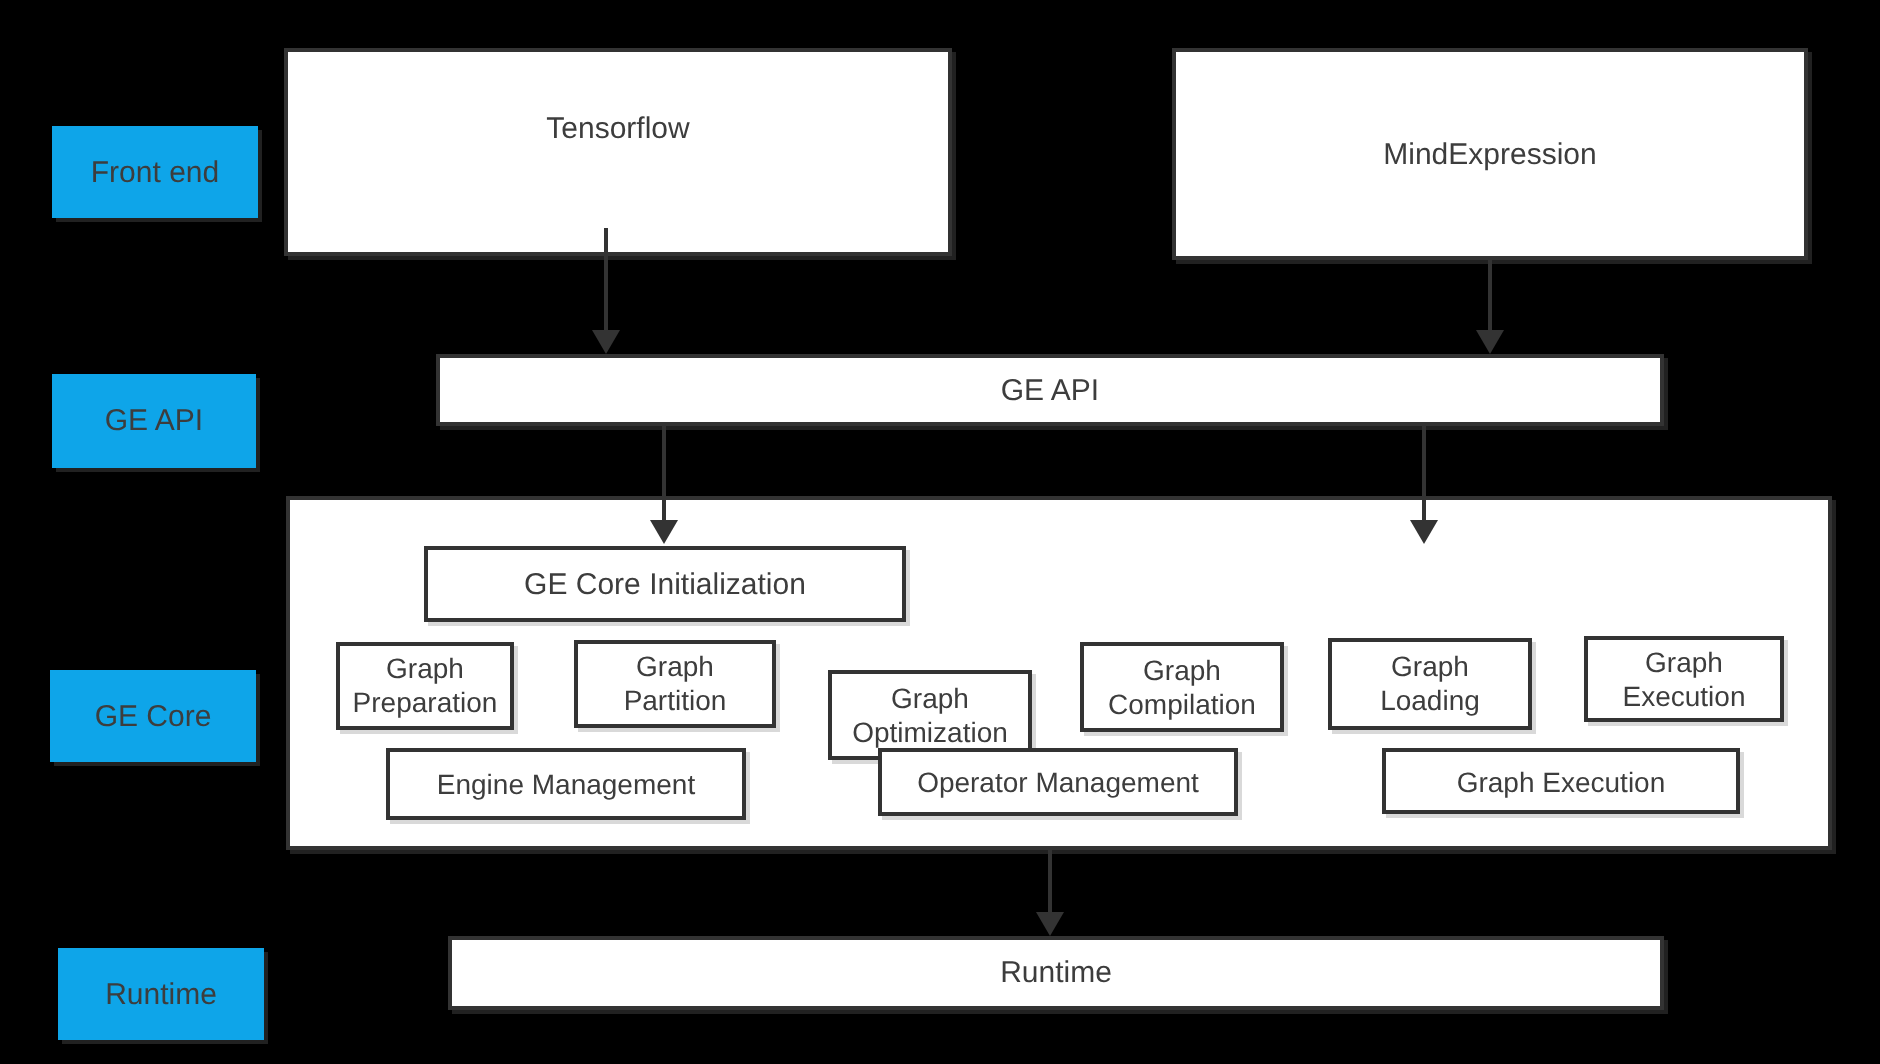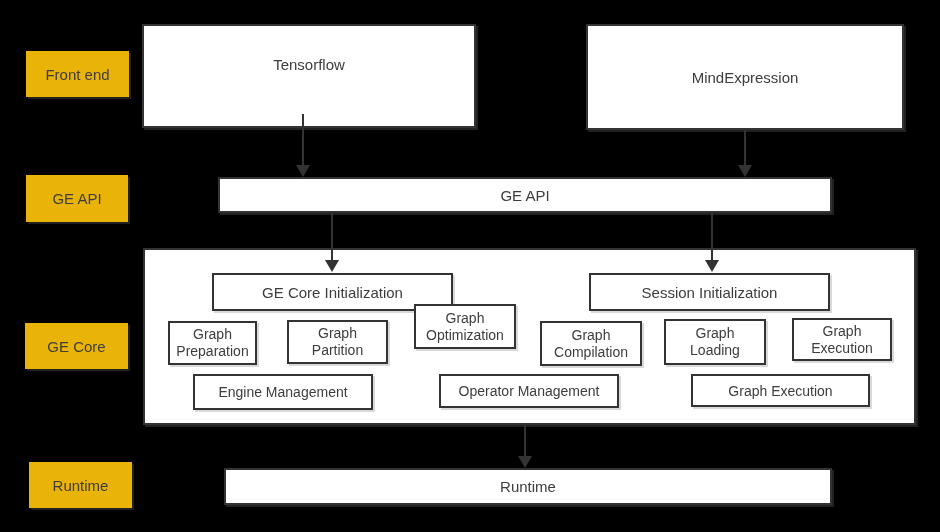--- a/index.html
+++ b/index.html
@@ -12,26 +12,27 @@
     width: 940px;
     height: 532px;
     background: #000000;
     font-family: "Liberation Sans", "DejaVu Sans", sans-serif;
     color: #3d3d3d;
     overflow: hidden;
   }
   
   .row-label {
     position: absolute;
-    background: #eab308;
+    background: #0ea5e9;
     display: flex;
     align-items: center;
     justify-content: center;
     font-size: 15px;
     box-shadow: 2px 2px 0 rgba(120,120,120,0.28);
+    margin-top: 12px;
   }
   
   .box {
     position: absolute;
     background: #ffffff;
     border: 2px solid #333333;
     box-sizing: border-box;
     display: flex;
     align-items: center;
     justify-content: center;
@@ -102,25 +103,24 @@
   </div>
 
   <div class="box" style="left:586px; top:24px; width:318px; height:106px;">MindExpression</div>
 
   <div class="box" style="left:218px; top:177px; width:614px; height:36px;">GE API</div>
 
   <div class="core-group">
     <div class="box core-bg"></div>
 
     <div class="box" style="left:69px; top:25px; width:241px; height:38px;">GE Core Initialization</div>
-    <div class="box" style="left:446px; top:25px; width:241px; height:38px;">Session Initialization</div>
 
     <div class="box small" style="left:25px; top:73px; width:89px; height:44px;">Graph Preparation</div>
     <div class="box small" style="left:144px; top:72px; width:101px; height:44px;">Graph Partition</div>
-    <div class="box small" style="left:271px; top:56px; width:102px; height:45px;">Graph Optimization</div>
+    <div class="box small" style="left:271px; top:87px; width:102px; height:45px;">Graph Optimization</div>
     <div class="box small" style="left:397px; top:73px; width:102px; height:45px;">Graph Compilation</div>
     <div class="box small" style="left:521px; top:71px; width:102px; height:46px;">Graph Loading</div>
     <div class="box small" style="left:649px; top:70px; width:100px; height:43px;">Graph Execution</div>
 
     <div class="box" style="left:50px; top:126px; width:180px; height:36px; font-size:14px;">Engine Management</div>
     <div class="box" style="left:296px; top:126px; width:180px; height:34px; font-size:14px;">Operator Management</div>
     <div class="box" style="left:548px; top:126px; width:179px; height:33px; font-size:14px;">Graph Execution</div>
   </div>
 
   <div class="box" style="left:224px; top:468px; width:608px; height:37px;">Runtime</div>

